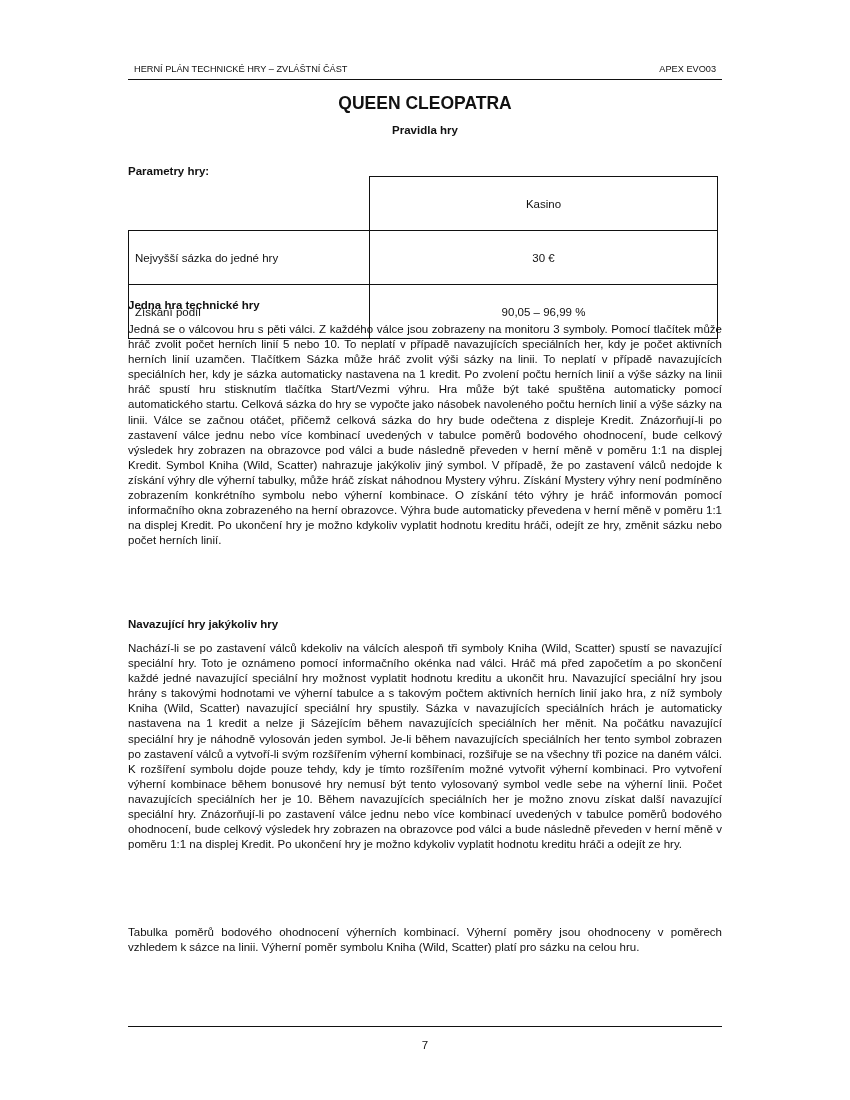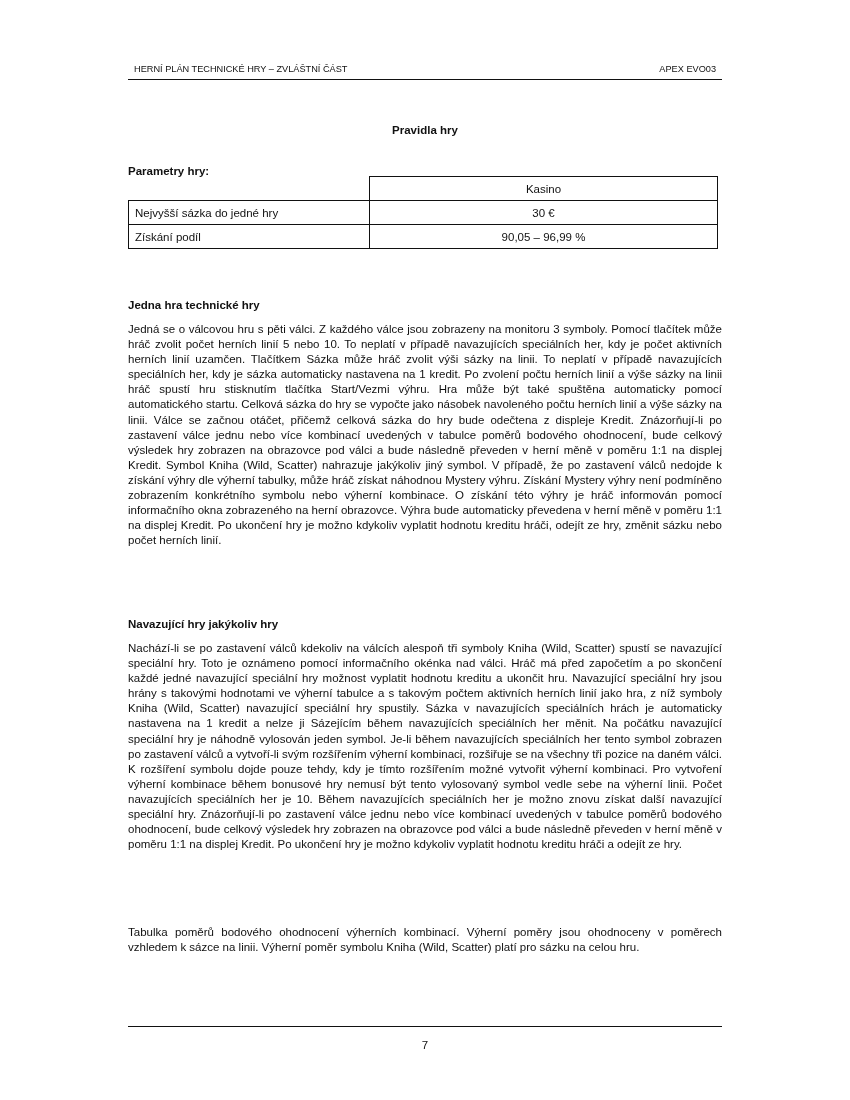--- a/index.html
+++ b/index.html
@@ -9,21 +9,21 @@
   .hdr { position: absolute; left: 128px; top: 64px; width: 594px; font-size: 9.2px; }
   .hdr .left { position: absolute; left: 6px; top: 0; }
   .hdr .right { position: absolute; right: 6px; top: 0; }
   .rule { position: absolute; left: 128px; width: 594px; height: 0; border-top: 1.5px solid #111; }
   .title { position: absolute; left: 128px; width: 594px; top: 93px; text-align: center;
            font-size: 17.5px; font-weight: bold; }
   .subtitle { position: absolute; left: 128px; width: 594px; top: 124px; text-align: center;
               font-size: 11.5px; font-weight: bold; }
   .params-label { position: absolute; left: 128px; top: 165px; font-size: 11.5px; font-weight: bold; }
   table.params { position: absolute; left: 128px; top: 176px; border-collapse: collapse; font-size: 11.5px; }
-  table.params td { height: 23px; padding: 0 6px; border: 1px solid #111; margin-top: 39px; }
+  table.params td { height: 23px; padding: 15px 6px; border: 1px solid #111; margin-top: 39px; }
   table.params td.lbl { width: 228px; }
   table.params td.val { width: 335px; text-align: center; }
   table.params tr.head td.blank { border: none; border-right: 1px solid #111; }
   table.params tr.head td.val { border-top: 1.5px solid #111; }
   table.params td.val { border-right: 1.5px solid #111; }
   table.params td.val { border-left: 1.5px solid #111; }
   .h2 { position: absolute; left: 128px; font-size: 11.5px; font-weight: bold; }
   .para { position: absolute; left: 128px; width: 594px; font-size: 11.5px; line-height: 15.1px;
           text-align: justify; }
   .pageno { position: absolute; left: 128px; width: 594px; top: 1039px; text-align: center; font-size: 11.5px; }
@@ -32,20 +32,21 @@
 <body>
 
 <div class="page">
 
   <div class="hdr">
     <span class="left">HERNÍ PLÁN TECHNICKÉ HRY – ZVLÁŠTNÍ ČÁST</span>
     <span class="right">APEX EVO03</span>
   </div>
   <div class="rule" style="top:79px;"></div>
 
+  <div class="title">QUEEN CLEOPATRA</div>
   <div class="subtitle">Pravidla hry</div>
 
   <div class="params-label">Parametry hry:</div>
 
   <table class="params">
     <tbody>
         <tr class="head">
       <td class="lbl blank"></td>
       <td class="val">Kasino</td>
     </tr>

